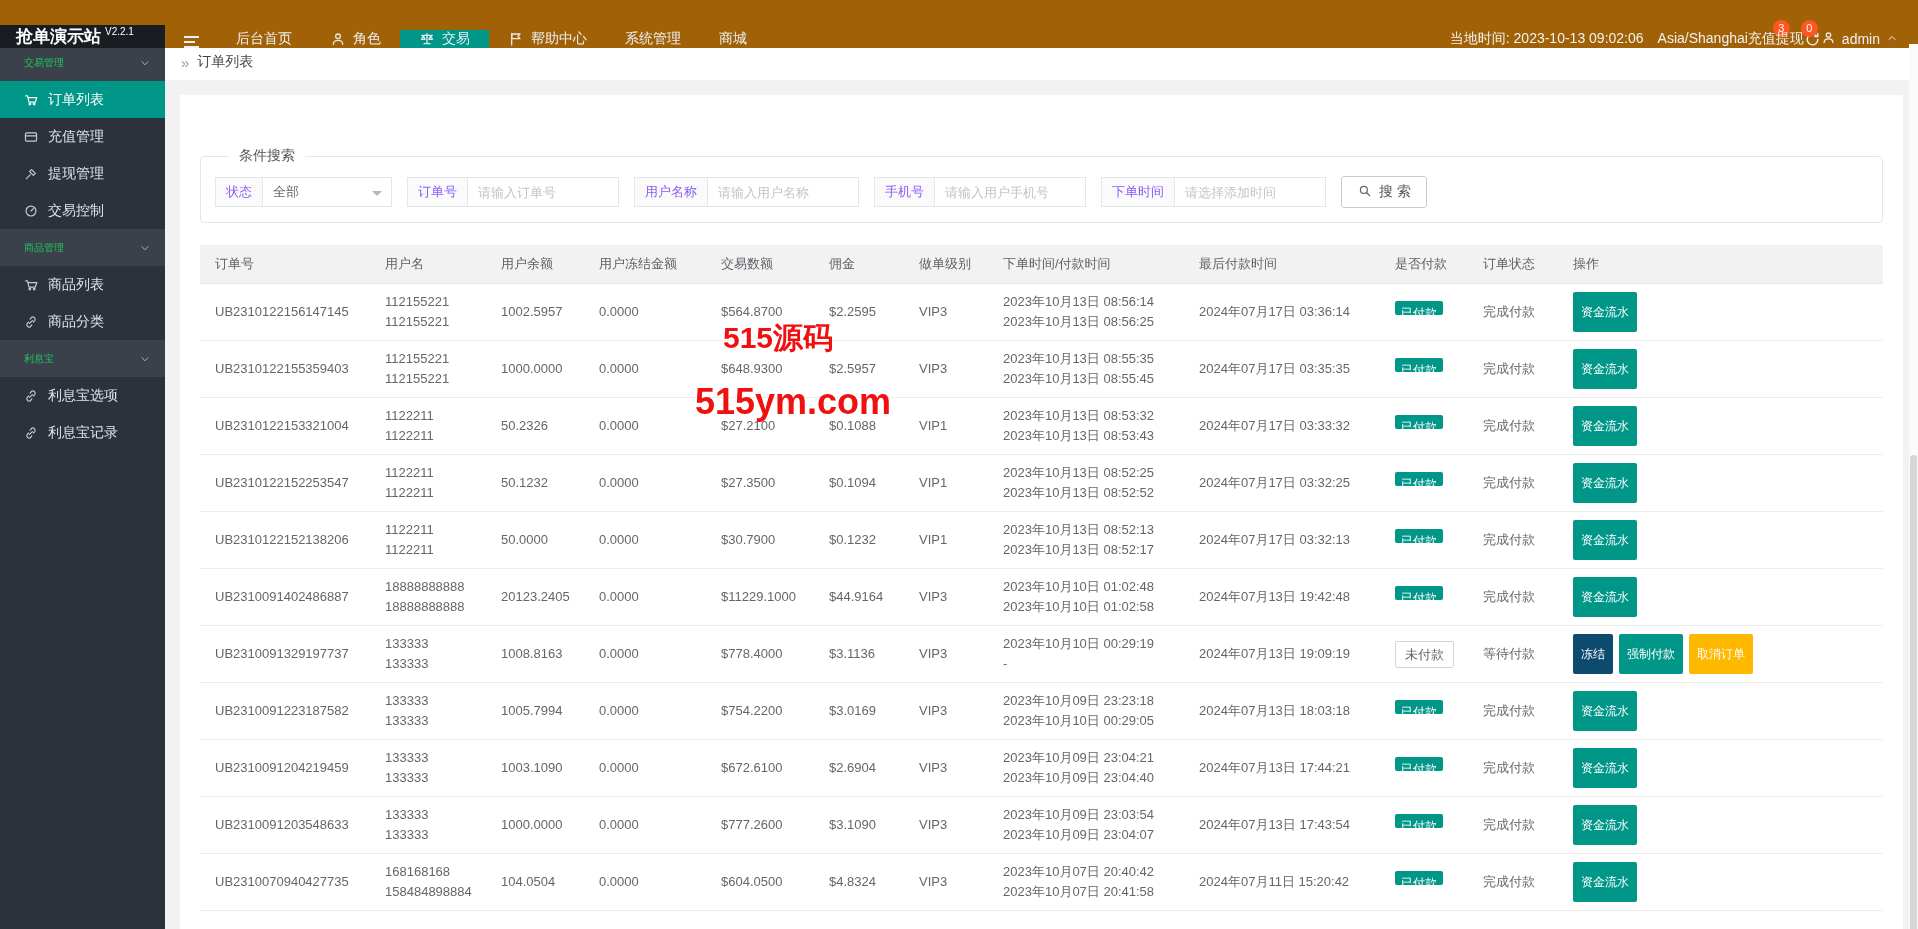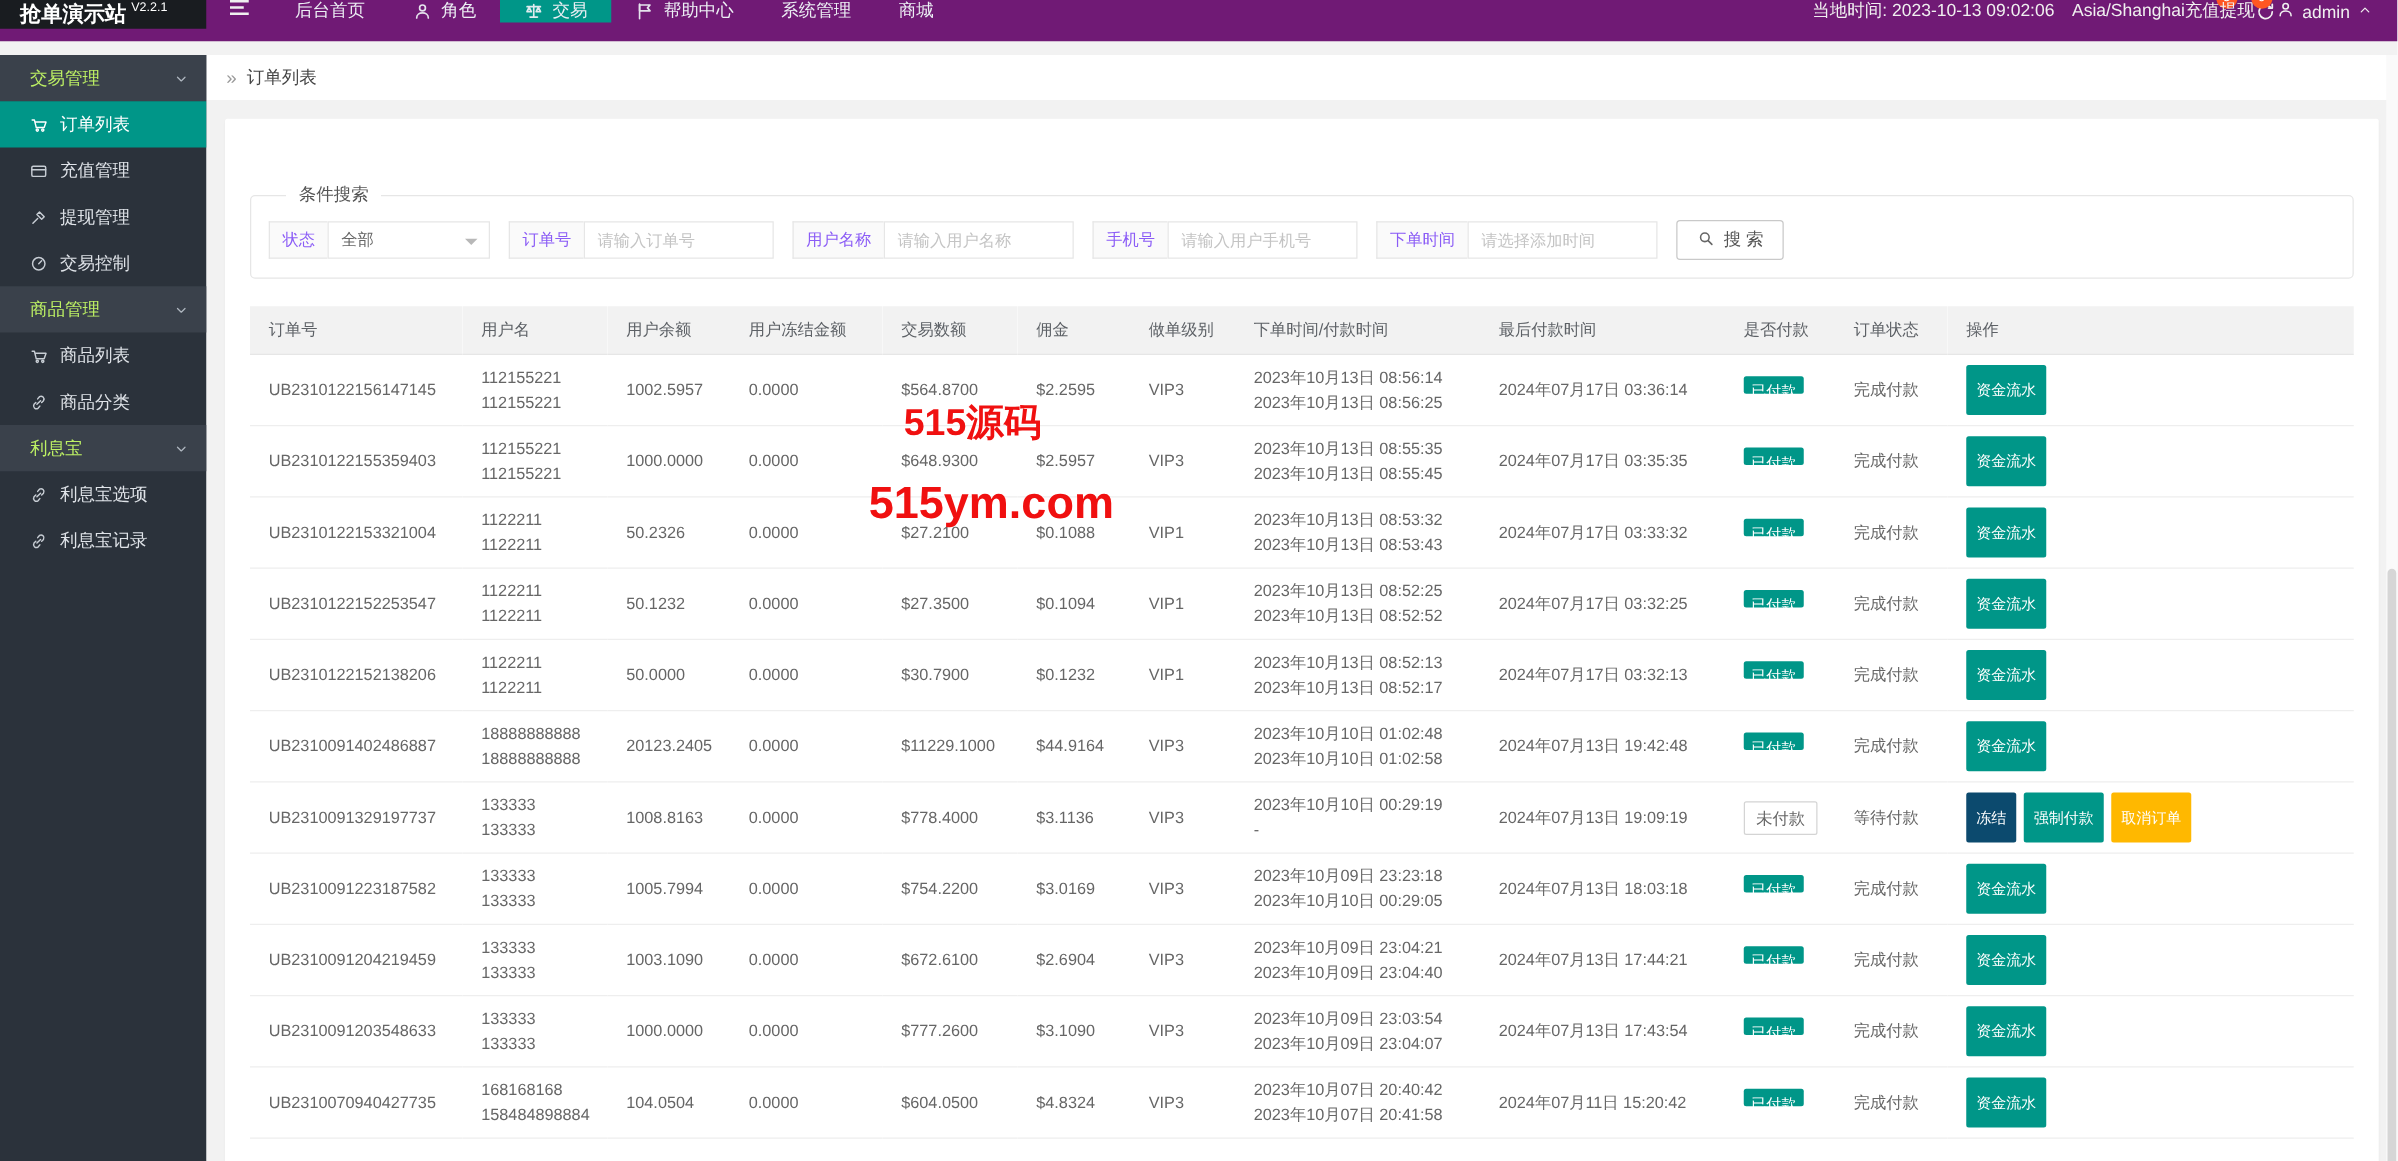--- a/index.html
+++ b/index.html
@@ -1,39 +1,39 @@
 <!DOCTYPE html>
 <html><head>
 <meta charset="utf-8">
 <style>
   * { box-sizing: border-box; margin: 0; padding: 0; }
   html,body { width:1918px; height:929px; overflow:hidden; }
   body { font-family:"Liberation Sans","DejaVu Sans",sans-serif; background:#f2f2f2; position:relative; }
 
   
-  .topbar { position:absolute; top:0; left:0; right:0; height:33px; background:#701a75; display:flex; align-items:flex-start; z-index:20; }
+  .topbar { position:absolute; top:0; left:0; right:0; height:48px; background:#a16207; display:flex; align-items:flex-end; z-index:20; }
   .logo { width:165px; background:#191c20; color:#fff; display:flex; align-items:center; padding-left:16px; font-size:17px; font-weight:bold; flex:none; }
   .logo .version { font-size:10px; font-weight:normal; margin:-10px 0 0 4px; }
   .hamburger { width:52px; display:flex; flex-direction:column; justify-content:center; align-items:center; gap:3px; cursor:pointer; }
   .hamburger span { display:block; width:15px; height:2px; background:#f0f0f0; }
   .hamburger span:nth-child(2){ width:11px; align-self:flex-start; margin-left:19px; }
   .top-nav { display:flex; align-items:stretch; }
   .nav-item { display:flex; align-items:center; gap:7px; padding:0 19px; color:#eceff4; font-size:14px; cursor:pointer; }
   .nav-item.active { background:#009688; }
   .nav-item svg { opacity:.95; }
   .topbar-right { margin-left:auto; display:flex; align-items:center; color:#f0f0f0; font-size:14px; padding-right:20px; }
   .time-block { display:flex; gap:14px; }
   .badge-wrap { position:relative; cursor:pointer; }
   .num-badge { position:absolute; top:-10px; right:-14px; background:#ff5722; color:#fff; border-radius:9px; font-size:11px; height:17px; min-width:17px; line-height:17px; text-align:center; padding:0 4px; }
   .refresh-btn { cursor:pointer; display:flex; align-items:center; }
   .admin-block { display:flex; align-items:center; gap:6px; cursor:pointer; }
 
   
   .sidebar { position:absolute; top:44px; left:0; bottom:0; width:165px; background:#2b323b; z-index:10; }
-  .side-group { height:37px; display:flex; align-items:center; justify-content:space-between; padding:0 14px 0 24px; background:#3a414b; color:#bef264; font-size:14px; cursor:pointer; }
+  .side-group { height:37px; display:flex; align-items:center; justify-content:space-between; padding:0 14px 0 24px; background:#3a414b; color:#22c55e; font-size:10px; cursor:pointer; }
   .side-group svg { color:#aeb6bf; }
   .side-item { height:37px; display:flex; align-items:center; gap:10px; padding-left:24px; color:#dfe3e8; font-size:14px; cursor:pointer; }
   .side-item svg { color:#c7cdd4; flex:none; }
   .side-item.active { background:#009688; color:#fff; }
   .side-item.active svg { color:#fff; }
 
   
   .main { position:absolute; left:165px; top:44px; right:0; bottom:0; overflow:hidden; }
   .breadcrumb-bar { height:36px; background:#fff; display:flex; align-items:center; padding-left:16px; gap:8px; font-size:14px; color:#444; }
   .crumb-sep { color:#9b9b9b; font-size:15px; }

